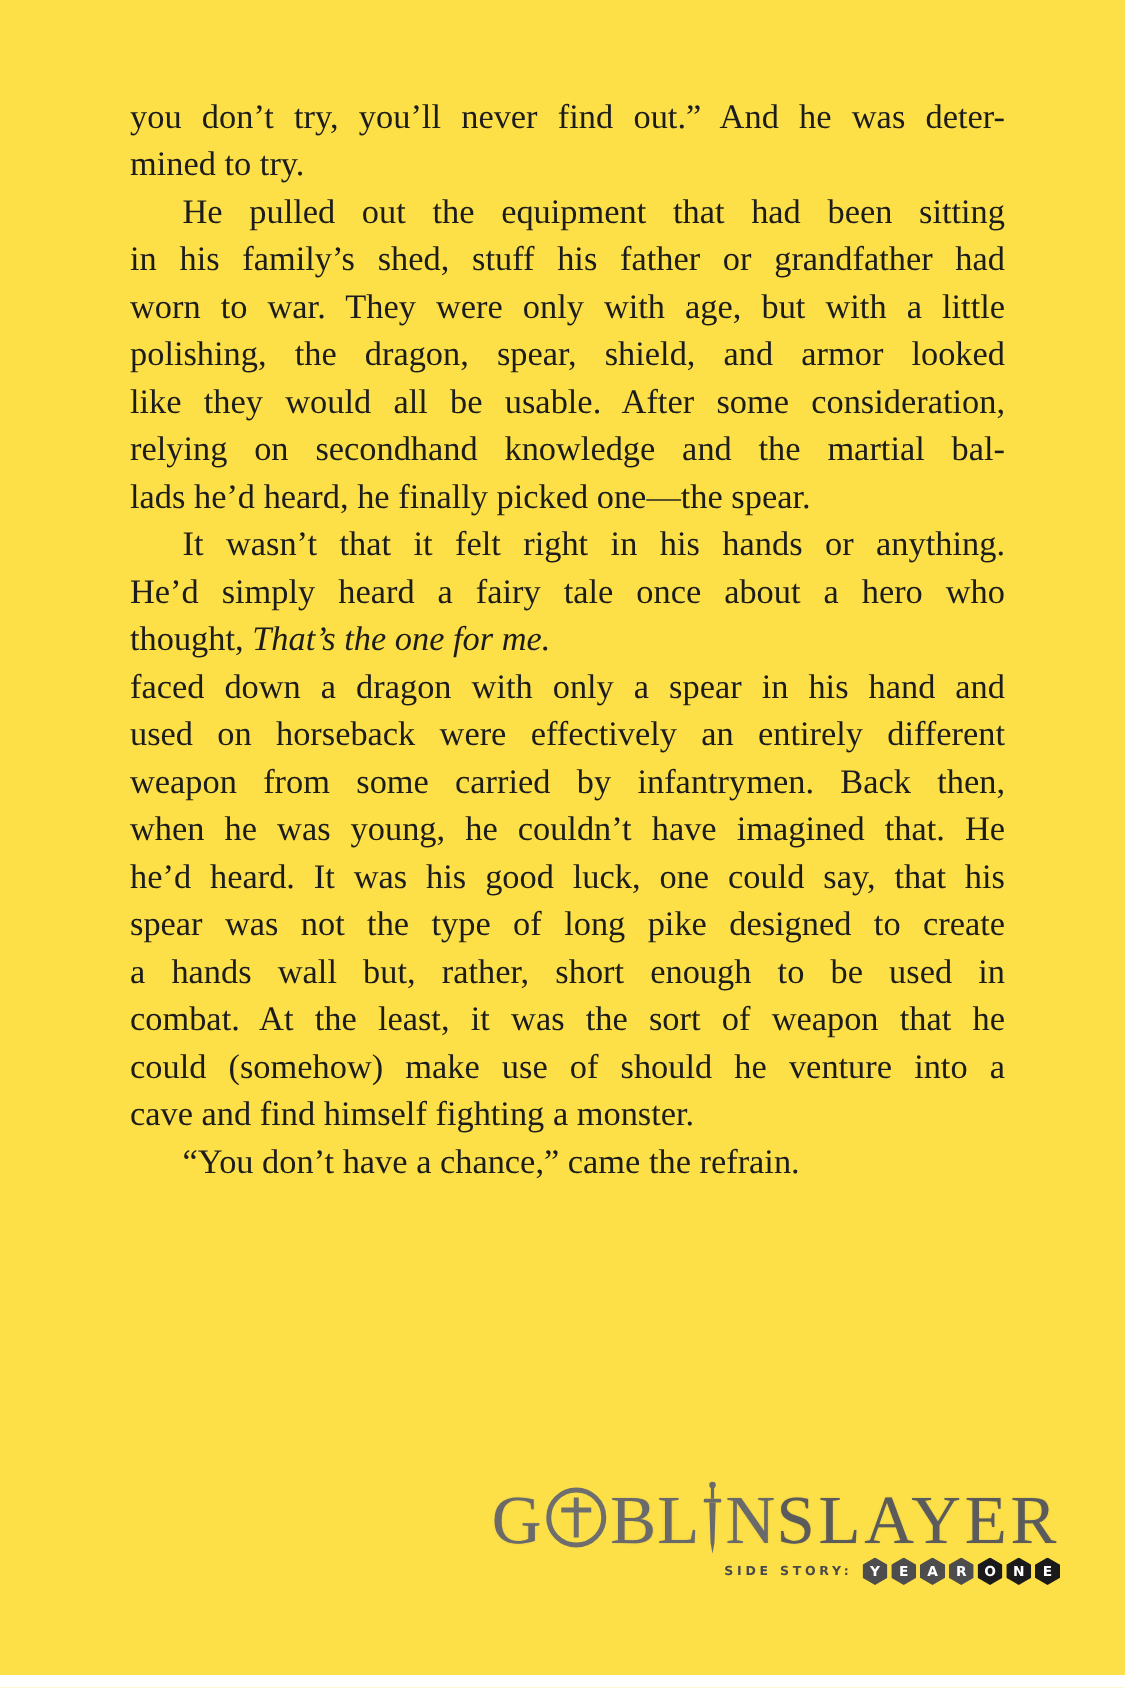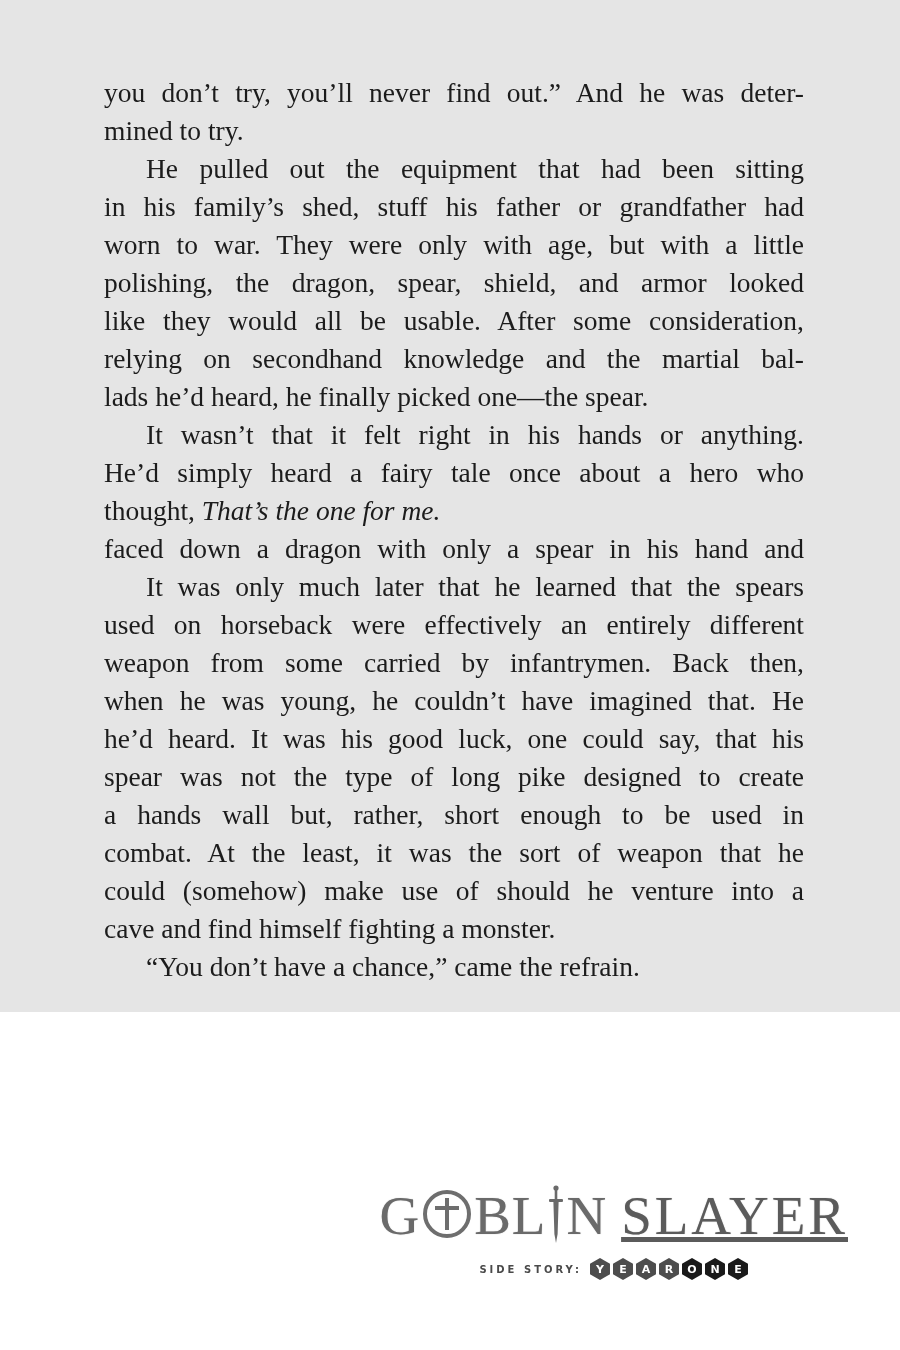--- a/index.html
+++ b/index.html
@@ -7,22 +7,22 @@
     padding: 0;
     width: 900px;
     height: 1350px;
     background: #ffffff;
     overflow: hidden;
     font-family: "Liberation Serif", "DejaVu Serif", serif;
   }
   .page {
     position: relative;
     width: 900px;
-    height: 1012px;
-    background: #e5e5e5;
+    height: 1340px;
+    background: #fde047;
   }
   
   .text-block {
     position: absolute;
     left: 104px;
     top: 74px;
     width: 700px;
     color: #1c1c1c;
     font-size: 27.5px;
   }
@@ -51,22 +51,20 @@
     font-size: 55px;
     line-height: 60px;
     letter-spacing: 1px;
     color: #6a6a6a;
     white-space: nowrap;
     text-shadow: 0 0 1px rgba(110,110,110,0.55);
   }
   .logo-title .slayer {
     color: #5b5b5b;
     letter-spacing: 3px;
-    margin-left: 14px;
-    text-decoration: underline;
   }
   .ring {
     display: inline-block;
     width: 40px;
     height: 40px;
     border: 4px solid #6e6e6e;
     border-radius: 50%;
     position: relative;
     vertical-align: -4px;
     margin: 0 3px;
@@ -83,23 +81,23 @@
     position: absolute;
     left: 8px; top: 12px;
     width: 24px; height: 4px;
     background: #6e6e6e;
   }
   .sword {
     vertical-align: -12px;
     margin: 0 2px;
   }
   .logo-sub {
-    margin-top: 12px;
+    margin-top: 0px;
     display: flex;
-    justify-content: center;
+    justify-content: flex-end;
     align-items: center;
     gap: 3px;
   }
   .sub-prefix {
     font-family: "DejaVu Sans", sans-serif;
     font-size: 10px;
     font-weight: bold;
     letter-spacing: 3px;
     color: #4a4a4a;
     margin-right: 5px;
@@ -136,21 +134,20 @@
         <div class="line"><span>relying on secondhand knowledge and the martial bal-</span></div>
         <div class="line last"><span>lads he’d heard, he finally picked one—the spear.</span></div>
       </div>
       <div class="para">
         <div class="line indent"><span>It wasn’t that it felt right in his hands or anything.</span></div>
         <div class="line"><span>He’d simply heard a fairy tale once about a hero who</span></div>
         <div class="line last"><span>thought, </span><span class="it">That’s the one for me.</span></div>
         <div class="line"><span>faced down a dragon with only a spear in his hand and</span></div>
       </div>
       <div class="para">
-        <div class="line indent"><span>It was only much later that he learned that the spears</span></div>
         <div class="line"><span>used on horseback were effectively an entirely different</span></div>
         <div class="line"><span>weapon from some carried by infantrymen. Back then,</span></div>
         <div class="line"><span>when he was young, he couldn’t have imagined that. He</span></div>
         <div class="line"><span>he’d heard. It was his good luck, one could say, that his</span></div>
         <div class="line"><span>spear was not the type of long pike designed to create</span></div>
         <div class="line"><span>a hands wall but, rather, short enough to be used in</span></div>
         <div class="line"><span>combat. At the least, it was the sort of weapon that he</span></div>
         <div class="line"><span>could (somehow) make use of should he venture into a</span></div>
         <div class="line last"><span>cave and find himself fighting a monster.</span></div>
       </div>

